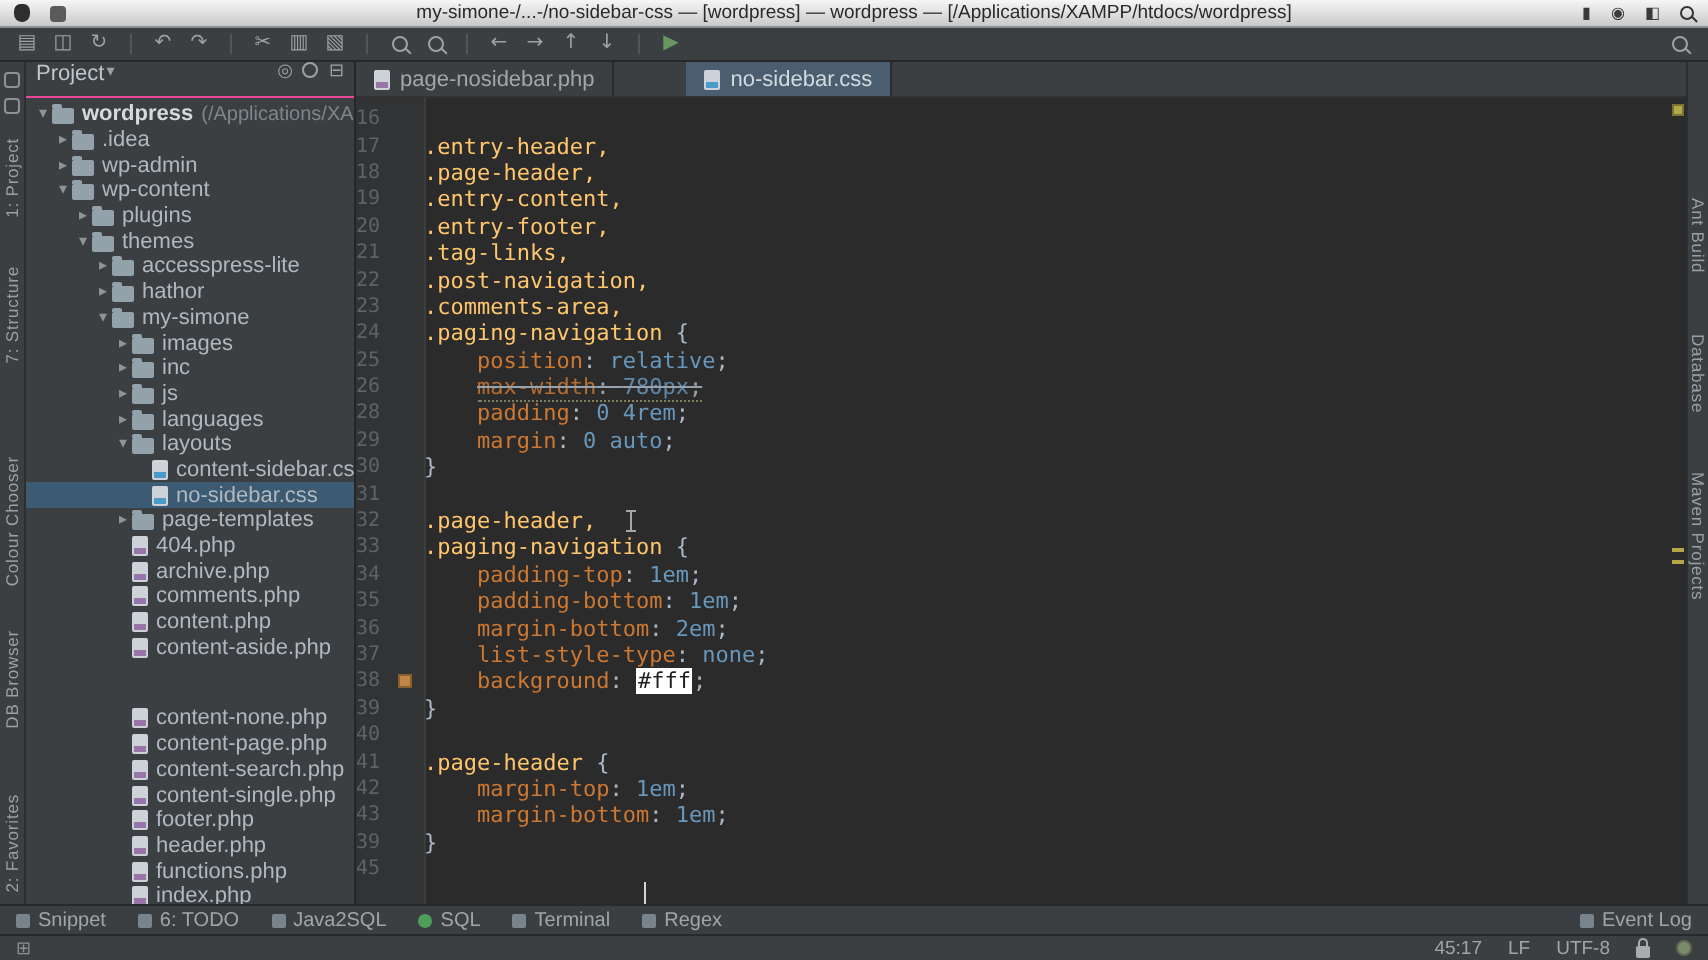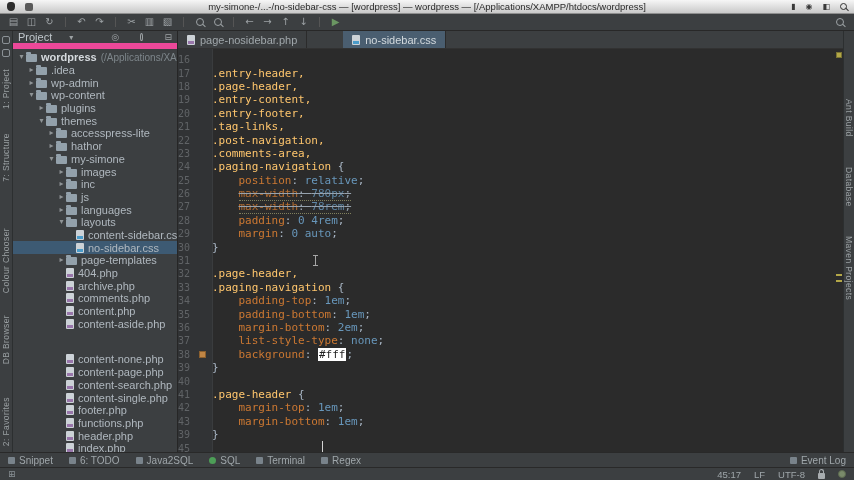--- a/index.html
+++ b/index.html
@@ -51,21 +51,21 @@
     font-size:8.5px; color:#9aa0a3; white-space:nowrap; letter-spacing:.4px;
   }
   .vgroup-top{margin-top:12px;display:flex;flex-direction:column;align-items:center;gap:24px;}
   .vgroup-mid{margin-top:46px;display:flex;flex-direction:column;align-items:center;gap:22px;}
   .vgroup-bot{margin-top:auto;margin-bottom:6px;display:flex;flex-direction:column;align-items:center;}
   .rstrip{width:11px;background:#3c3f41;border-left:1px solid #2c2f30;flex-shrink:0;display:flex;flex-direction:column;align-items:center;}
   .vgroup-r{margin-top:68px;display:flex;flex-direction:column;align-items:center;gap:30px;}
   .rstrip .vlab{transform:none;}
   
   .project{width:165px;background:#3c3f41;border-right:1px solid #262626;display:flex;flex-direction:column;flex-shrink:0;overflow:hidden;}
-  .p-header{height:18px;display:flex;align-items:center;padding:0 5px;gap:17px;border-bottom:6px solid #ec4899;}
+  .p-header{height:18px;display:flex;align-items:flex-start;padding:0 5px;gap:1px;border-bottom:1px solid #ec4899;}
   .ph-label{font-size:11px;color:#bfc6cb;}
   .ph-carr{font-size:8px;color:#9da2a5;}
   .ph-sp{flex:1;}
   .ph-ic{font-size:9px;color:#9da2a5;line-height:1;margin-left:4px;}
   .gearc{width:8px;height:8px;border:1.6px solid #9da2a5;border-radius:50%;margin-left:4px;}
   .p-tree{flex:1;overflow:hidden;padding-top:2px;}
   .tree-row{height:12.7px;display:flex;align-items:center;white-space:nowrap;font-size:11px;color:#b0b8bf;overflow:hidden;}
   .tree-row.sel{background:#3d5a73;}
   .arrow{width:9px;flex-shrink:0;font-size:8px;color:#8f9496;text-align:center;line-height:1;}
   .tico{flex-shrink:0;margin-right:4px;position:relative;}
@@ -330,26 +330,26 @@
             <span class="tlabel">content-single.php</span>
           </div>
           <div class="tree-row" style="padding-left: 44px;">
             <span class="arrow"></span>
             <span class="tico php"></span>
             <span class="tlabel">footer.php</span>
           </div>
           <div class="tree-row" style="padding-left: 44px;">
             <span class="arrow"></span>
             <span class="tico php"></span>
+            <span class="tlabel">header.php</span>
+          </div>
+          <div class="tree-row" style="padding-left: 44px;">
+            <span class="arrow"></span>
+            <span class="tico php"></span>
             <span class="tlabel">functions.php</span>
-          </div>
-          <div class="tree-row" style="padding-left: 44px;">
-            <span class="arrow"></span>
-            <span class="tico php"></span>
-            <span class="tlabel">header.php</span>
           </div>
           <div class="tree-row" style="padding-left: 44px;">
             <span class="arrow"></span>
             <span class="tico php"></span>
             <span class="tlabel">index.php</span>
           </div>
           <div class="tree-row" style="padding-left: 44px;">
             <span class="arrow"></span>
             <span class="tico php"></span>
             <span class="tlabel">page.php</span>
@@ -423,25 +423,20 @@
               </div>
               <div class="code-line">
                 <span class="lnum">25</span>
                 <span class="lmark"></span>
                 <span class="ltext"><span class="tok-pln">    </span><span class="tok-prop">position</span><span class="tok-pln">: </span><span class="tok-val">relative</span><span class="tok-pln">;</span></span>
               </div>
               <div class="code-line dup">
                 <span class="lnum">26</span>
                 <span class="lmark"></span>
                 <span class="ltext"><span class="tok-pln">    </span><span class="dupwrap"><span class="tok-prop">max-width</span><span class="tok-pln">: </span><span class="tok-val">780px</span><span class="tok-pln">;</span></span></span>
-              </div>
-              <div class="code-line dup">
-                <span class="lnum">27</span>
-                <span class="lmark"></span>
-                <span class="ltext"><span class="tok-pln">    </span><span class="dupwrap"><span class="tok-prop">max-width</span><span class="tok-pln">: </span><span class="tok-val">78rem</span><span class="tok-pln">;</span></span></span>
               </div>
               <div class="code-line">
                 <span class="lnum">28</span>
                 <span class="lmark"></span>
                 <span class="ltext"><span class="tok-pln">    </span><span class="tok-prop">padding</span><span class="tok-pln">: </span><span class="tok-val">0 4rem</span><span class="tok-pln">;</span></span>
               </div>
               <div class="code-line">
                 <span class="lnum">29</span>
                 <span class="lmark"></span>
                 <span class="ltext"><span class="tok-pln">    </span><span class="tok-prop">margin</span><span class="tok-pln">: </span><span class="tok-val">0 auto</span><span class="tok-pln">;</span></span>

